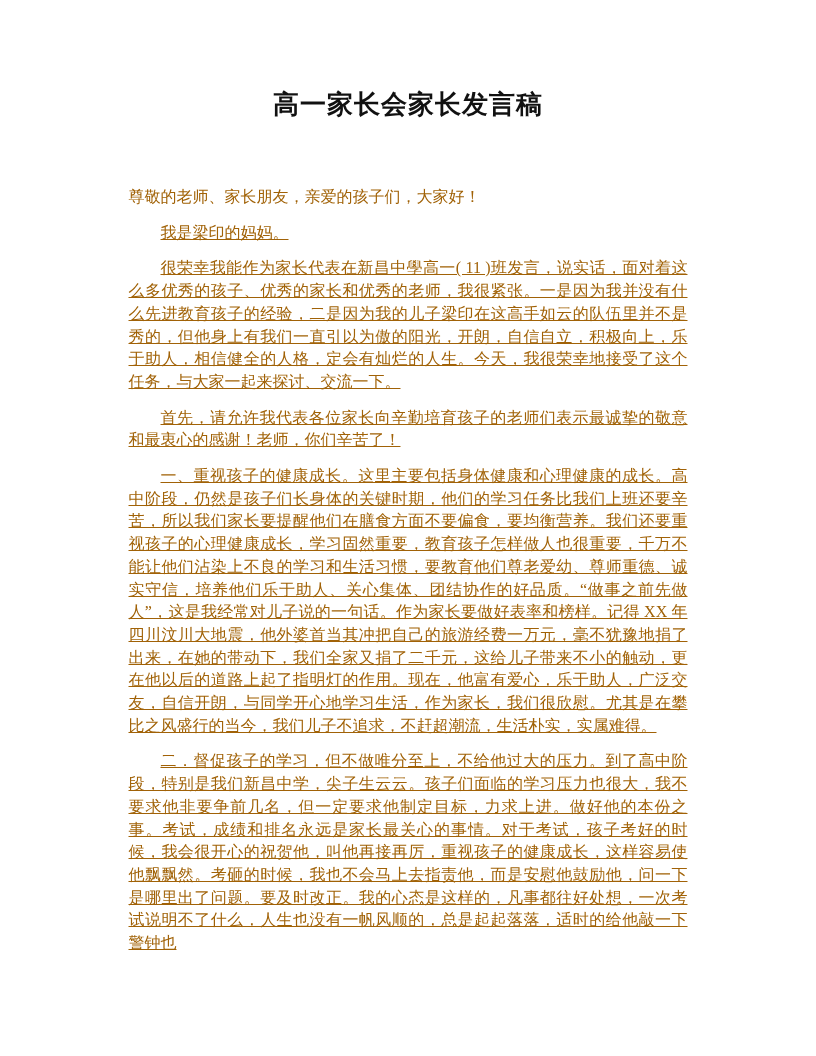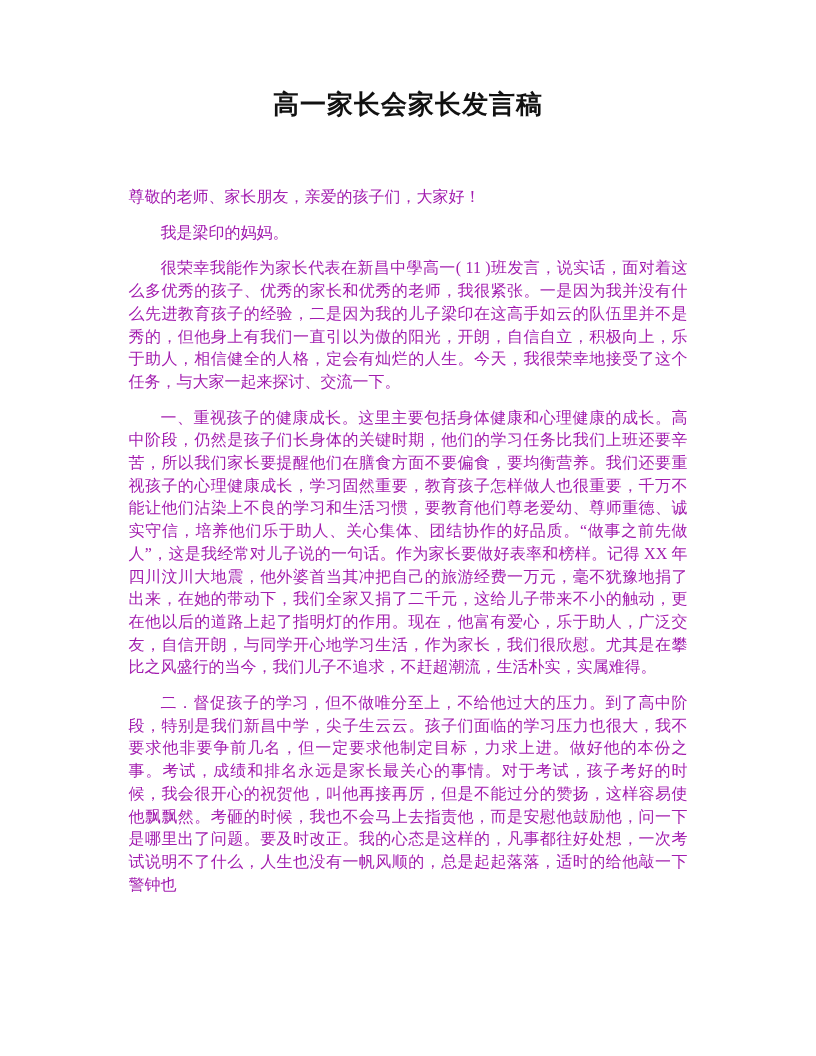--- a/index.html
+++ b/index.html
@@ -27,36 +27,38 @@
     font-weight: bold;
     letter-spacing: 1px;
     color: #111111;
   }
   .para {
     margin: 0 0 13px 0;
     font-size: 16px;
     line-height: 22.7px;
     text-align: justify;
     word-break: break-all;
-    color: #a21caf;
+    color: #a16207;
   }
   .para.indent {
     text-indent: 2em;
+    text-decoration: underline;
   }
 </style>
 </head>
 <body>
 
 <div class="page">
   <h1 class="doc-title">高一家长会家长发言稿</h1>
 
   <p class="para">尊敬的老师、家长朋友，亲爱的孩子们，大家好！</p>
 
   <p class="para indent">我是梁印的妈妈。</p>
 
   <p class="para indent">很荣幸我能作为家长代表在新昌中學高一( 11 )班发言，说实话，面对着这么多优秀的孩子、优秀的家长和优秀的老师，我很紧张。一是因为我并没有什么先进教育孩子的经验，二是因为我的儿子梁印在这高手如云的队伍里并不是秀的，但他身上有我们一直引以为傲的阳光，开朗，自信自立，积极向上，乐于助人，相信健全的人格，定会有灿烂的人生。今天，我很荣幸地接受了这个任务，与大家一起来探讨、交流一下。</p>
 
+  <p class="para indent">首先，请允许我代表各位家长向辛勤培育孩子的老师们表示最诚挚的敬意和最衷心的感谢！老师，你们辛苦了！</p>
 
 
   <p class="para indent">一、重视孩子的健康成长。这里主要包括身体健康和心理健康的成长。高中阶段，仍然是孩子们长身体的关键时期，他们的学习任务比我们上班还要辛苦，所以我们家长要提醒他们在膳食方面不要偏食，要均衡营养。我们还要重视孩子的心理健康成长，学习固然重要，教育孩子怎样做人也很重要，千万不能让他们沾染上不良的学习和生活习惯，要教育他们尊老爱幼、尊师重德、诚实守信，培养他们乐于助人、关心集体、团结协作的好品质。“做事之前先做人”，这是我经常对儿子说的一句话。作为家长要做好表率和榜样。记得 XX 年四川汶川大地震，他外婆首当其冲把自己的旅游经费一万元，毫不犹豫地捐了出来，在她的带动下，我们全家又捐了二千元，这给儿子带来不小的触动，更在他以后的道路上起了指明灯的作用。现在，他富有爱心，乐于助人，广泛交友，自信开朗，与同学开心地学习生活，作为家长，我们很欣慰。尤其是在攀比之风盛行的当今，我们儿子不追求，不赶超潮流，生活朴实，实属难得。</p>
 
-  <p class="para indent">二．督促孩子的学习，但不做唯分至上，不给他过大的压力。到了高中阶段，特别是我们新昌中学，尖子生云云。孩子们面临的学习压力也很大，我不要求他非要争前几名，但一定要求他制定目标，力求上进。做好他的本份之事。考试，成绩和排名永远是家长最关心的事情。对于考试，孩子考好的时候，我会很开心的祝贺他，叫他再接再厉，但是不能过分的赞扬，这样容易使他飘飘然。考砸的时候，我也不会马上去指责他，而是安慰他鼓励他，问一下是哪里出了问题。要及时改正。我的心态是这样的，凡事都往好处想，一次考试说明不了什么，人生也没有一帆风顺的，总是起起落落，适时的给他敲一下警钟也</p>
+  <p class="para indent">二．督促孩子的学习，但不做唯分至上，不给他过大的压力。到了高中阶段，特别是我们新昌中学，尖子生云云。孩子们面临的学习压力也很大，我不要求他非要争前几名，但一定要求他制定目标，力求上进。做好他的本份之事。考试，成绩和排名永远是家长最关心的事情。对于考试，孩子考好的时候，我会很开心的祝贺他，叫他再接再厉，重视孩子的健康成长，这样容易使他飘飘然。考砸的时候，我也不会马上去指责他，而是安慰他鼓励他，问一下是哪里出了问题。要及时改正。我的心态是这样的，凡事都往好处想，一次考试说明不了什么，人生也没有一帆风顺的，总是起起落落，适时的给他敲一下警钟也</p>
 </div>
 
 </body></html>

